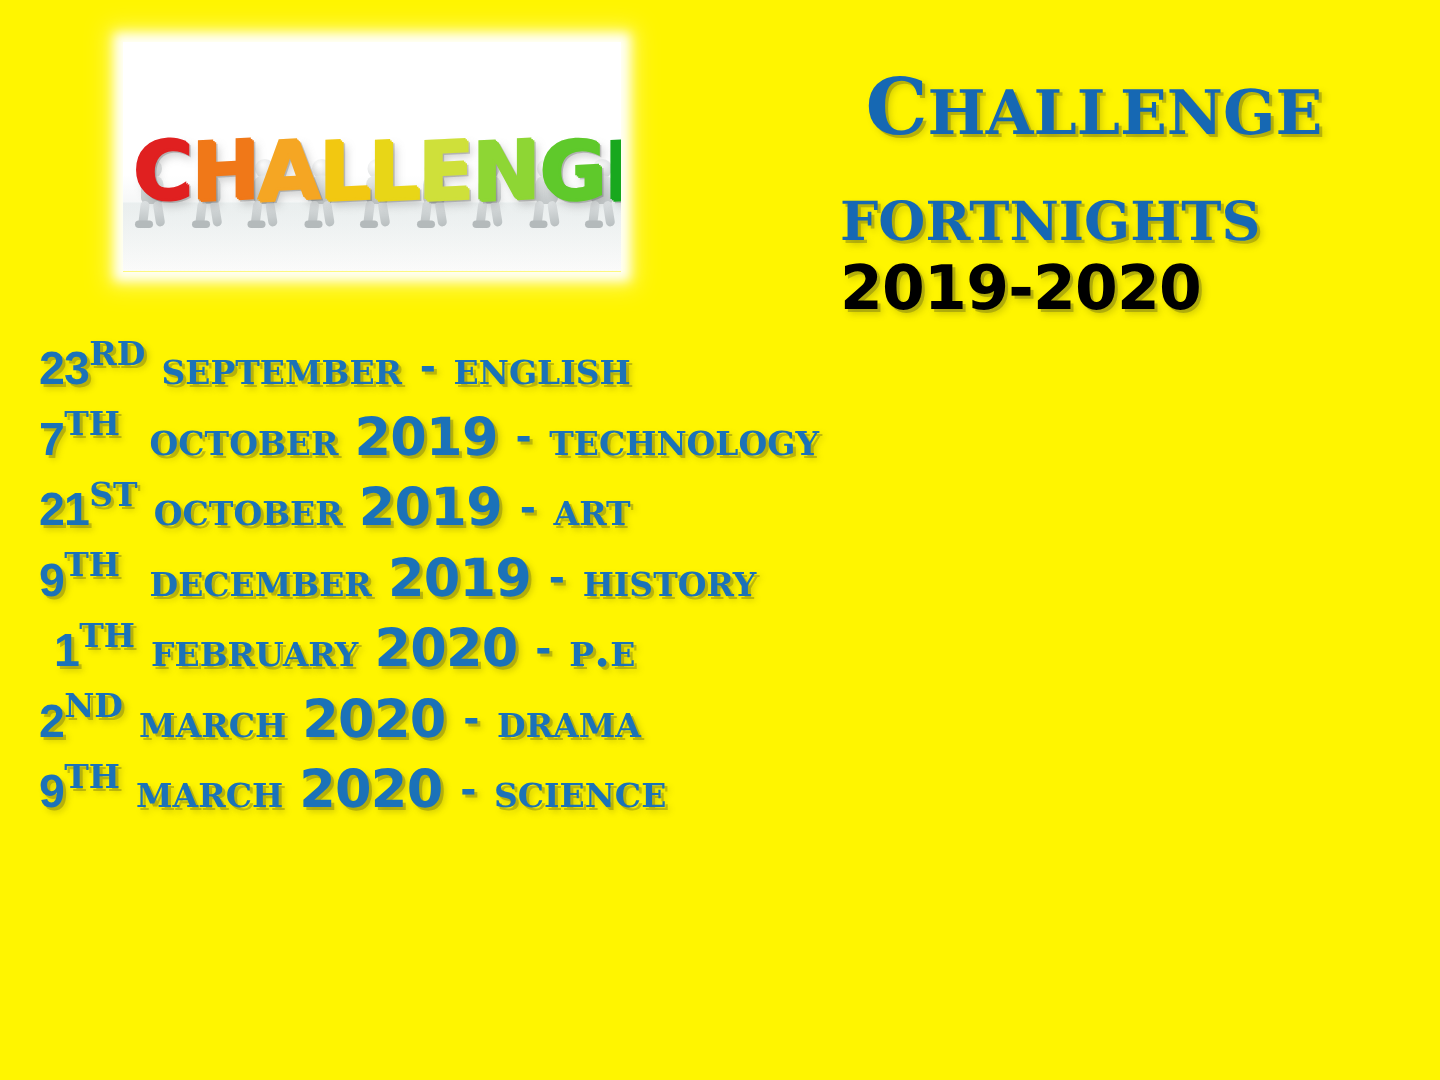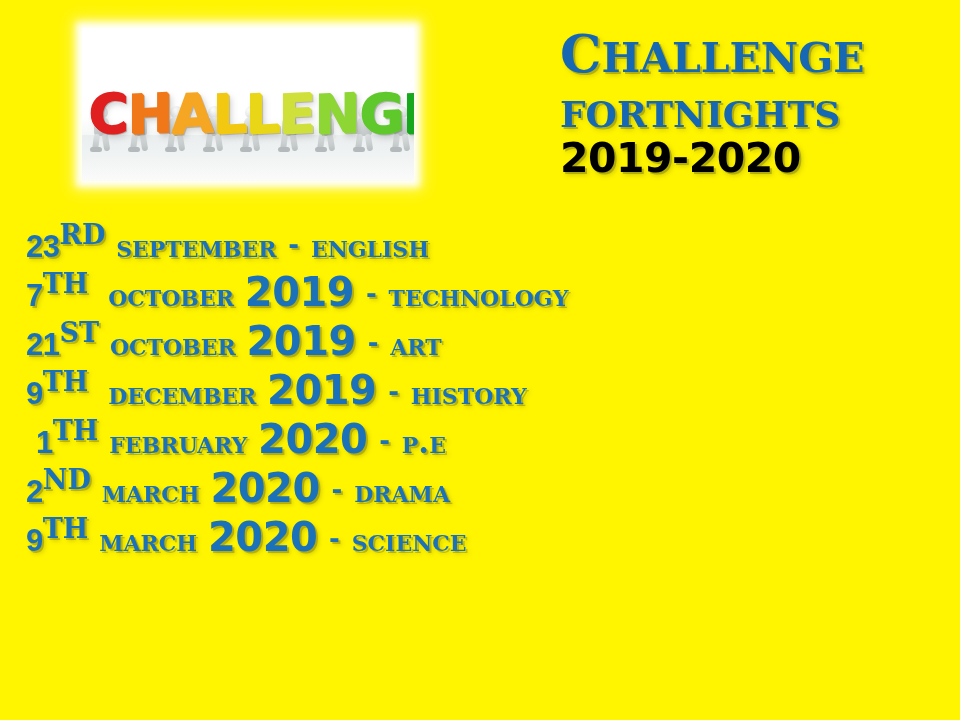--- a/index.html
+++ b/index.html
@@ -142,21 +142,21 @@
     font-variant: small-caps;
     text-transform: lowercase;
     font-size: 58px;
     line-height: 1.04;
     color: #1668b3;
     letter-spacing: 0px;
     text-shadow:
        2px 2px 0 rgba(122,122,20,0.45),
        3px 3px 5px rgba(110,110,10,0.30);
     white-space: nowrap;
-    margin: 0;
+    margin: 17px;
   }
   .title-main::first-letter {
     font-size: 1.28em;
   }
   .title-sub {
     font-family: "DejaVu Serif", serif;
     font-weight: bold;
     font-variant: small-caps;
     text-transform: lowercase;
     font-size: 52px;
@@ -208,31 +208,31 @@
     font-family: Liberation Sans, sans-serif;
     font-variant: normal;
     text-transform: none;
     font-size: 31px;
     letter-spacing: -0.5px;
   }
   .sched-line .ord {
     font-family: "DejaVu Serif", serif;
     font-variant: small-caps;
     text-transform: lowercase;
-    font-size: 38px;
+    font-size: 31px;
     vertical-align: super;
     line-height: 0;
     position: relative;
     top: -2px;
   }
   .sched-line .yr {
     font-family: "DejaVu Sans", sans-serif;
     font-variant: normal;
     text-transform: none;
-    font-size: 40px;
+    font-size: 35px;
     letter-spacing: -0.5px;
   }
   .sched-line .sep {
     font-family: "DejaVu Sans", sans-serif;
     font-variant: normal;
     text-transform: none;
     font-size: 26px;
     position: relative;
     top: -3px;
     padding: 0 1px;

